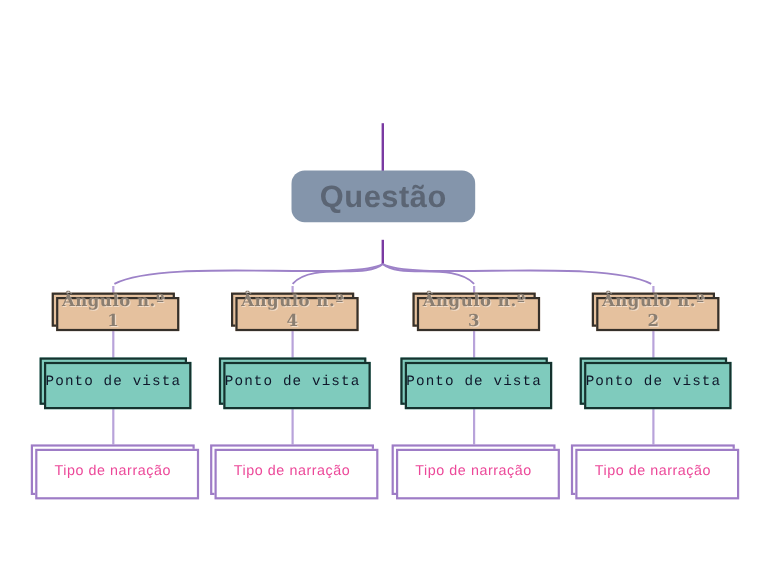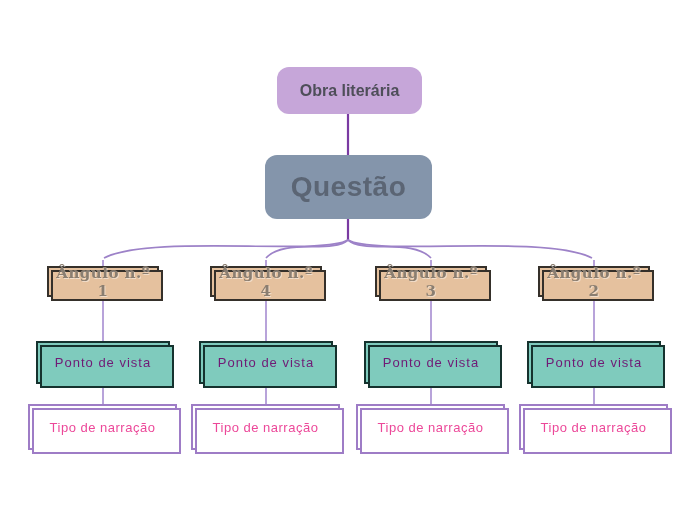--- a/index.html
+++ b/index.html
@@ -48,21 +48,21 @@
     width: 145px; height: 47px;
     background: var(--root-fill);
     border-radius: 12px;
     color: #4e4e59;
     font-size: 16px;
     font-weight: 700;
   }
 
   .node-question {
     left: 265px; top: 155px;
-    width: 167px; height: 64px;
+    width: 167px; height: 47px;
     background: var(--question-fill);
     border-radius: 12px;
     color: #5b6574;
     font-size: 28px;
     font-weight: 700;
     letter-spacing: 0.5px;
   }
 
   .shadowed::before {
     content: "";
@@ -87,25 +87,24 @@
   .node-angle::before {
     background: var(--angle-fill);
     border: 2px solid var(--angle-border);
   }
 
   .node-viewpoint {
     top: 325px;
     width: 134px; height: 43px;
     background: var(--viewpoint-fill);
     border: 2px solid var(--viewpoint-border);
-    font-family: Liberation Sans, sans-serif;
+    font-family: Liberation Mono, monospace;
     font-size: 13px;
-    color: #701a75;
+    color: #0f172a;
     letter-spacing: 1px;
-    margin-top: 16px;
   }
   .node-viewpoint::before {
     background: var(--viewpoint-fill);
     border: 2px solid var(--viewpoint-border);
   }
 
   .node-narration {
     top: 404px;
     width: 149px; height: 46px;
     background: var(--narration-fill);
@@ -149,23 +148,20 @@
     <path d="M348,240 C332,254 284,238 266,258" fill="none" stroke="var(--connector-fan)" stroke-width="1.7"></path>
     <path d="M348,240 C364,254 412,238 431,258" fill="none" stroke="var(--connector-fan)" stroke-width="1.7"></path>
     <path d="M348,240 C376,256 546,234 592,258" fill="none" stroke="var(--connector-fan)" stroke-width="1.7"></path>
 
     <line x1="103" y1="260" x2="103" y2="410" stroke="var(--connector-light)" stroke-width="2"></line>
     <line x1="266" y1="260" x2="266" y2="410" stroke="var(--connector-light)" stroke-width="2"></line>
     <line x1="431" y1="260" x2="431" y2="410" stroke="var(--connector-light)" stroke-width="2"></line>
     <line x1="594" y1="260" x2="594" y2="410" stroke="var(--connector-light)" stroke-width="2"></line>
   </svg>
 
-  <div class="node node-root">
-    <span>Obra literária</span>
-  </div>
 
   <div class="node node-question">
     <span>Questão</span>
   </div>
 
   <div class="col-0">
     <div class="node node-angle shadowed">
       <span>Ângulo n.º 1</span>
     </div>
     <div class="node node-viewpoint shadowed">

